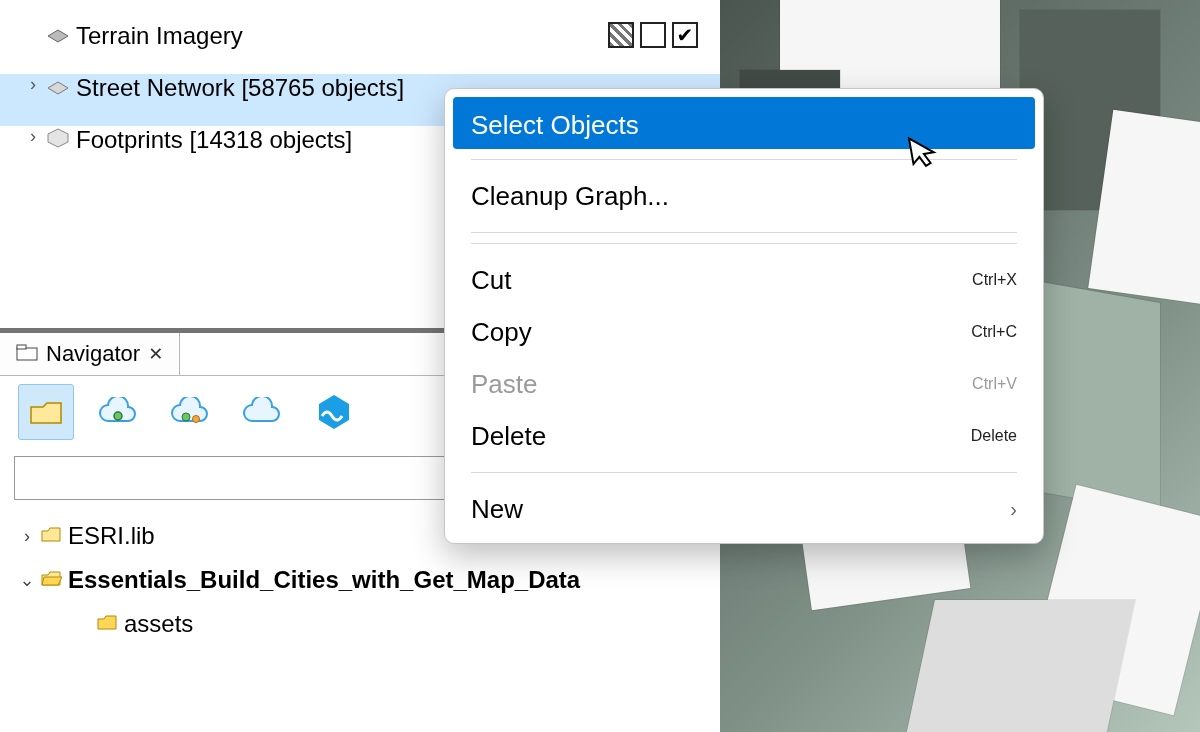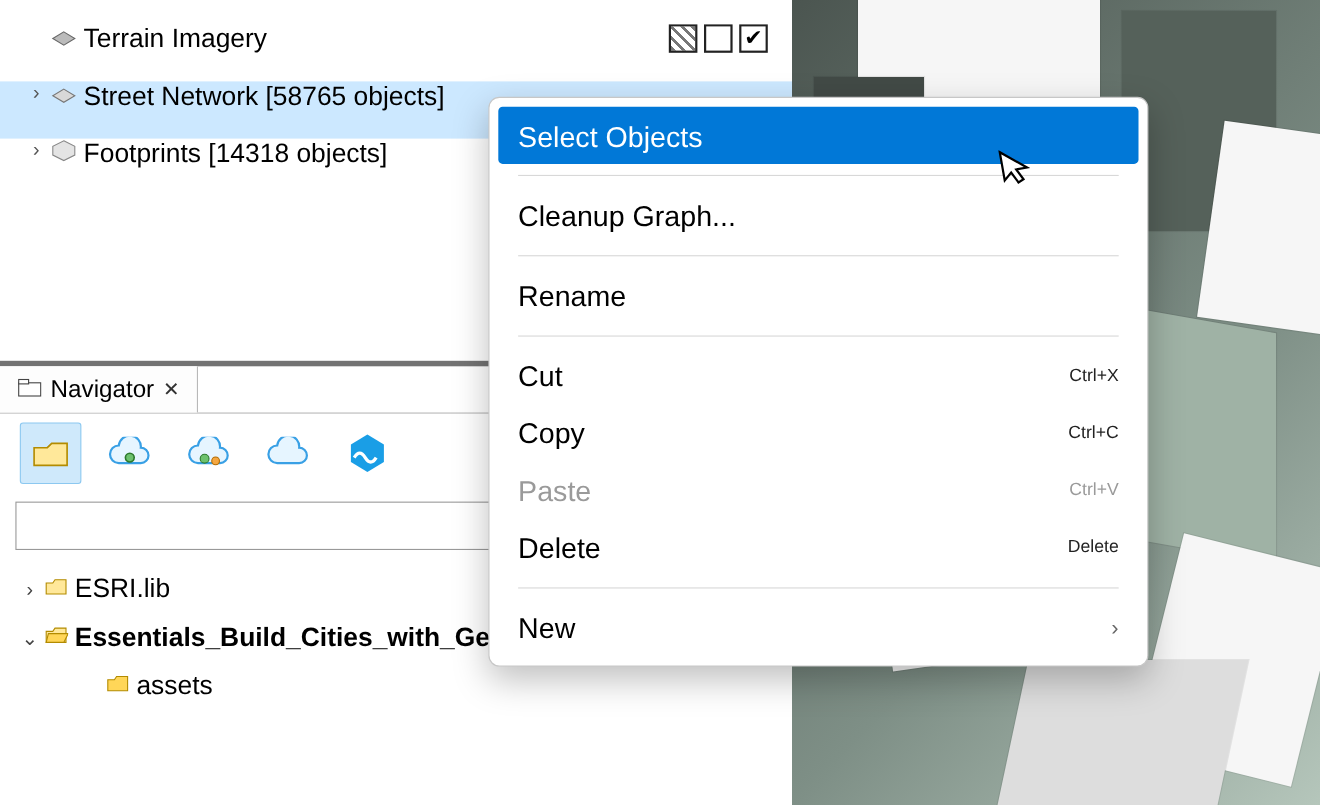--- a/index.html
+++ b/index.html
@@ -334,23 +334,20 @@
 
 <div class="context-menu">
   <div class="menu-item highlight">
     <span class="label">Select Objects</span>
   </div>
   <div class="menu-sep"></div>
   <div class="menu-item">
     <span class="label">Cleanup Graph...</span>
   </div>
   <div class="menu-sep"></div>
-  <div class="menu-item">
-    <span class="label">Rename</span>
-  </div>
   <div class="menu-sep"></div>
   <div class="menu-item">
     <span class="label">Cut</span>
     <span class="shortcut">Ctrl+X</span>
   </div>
   <div class="menu-item">
     <span class="label">Copy</span>
     <span class="shortcut">Ctrl+C</span>
   </div>
   <div class="menu-item disabled">

